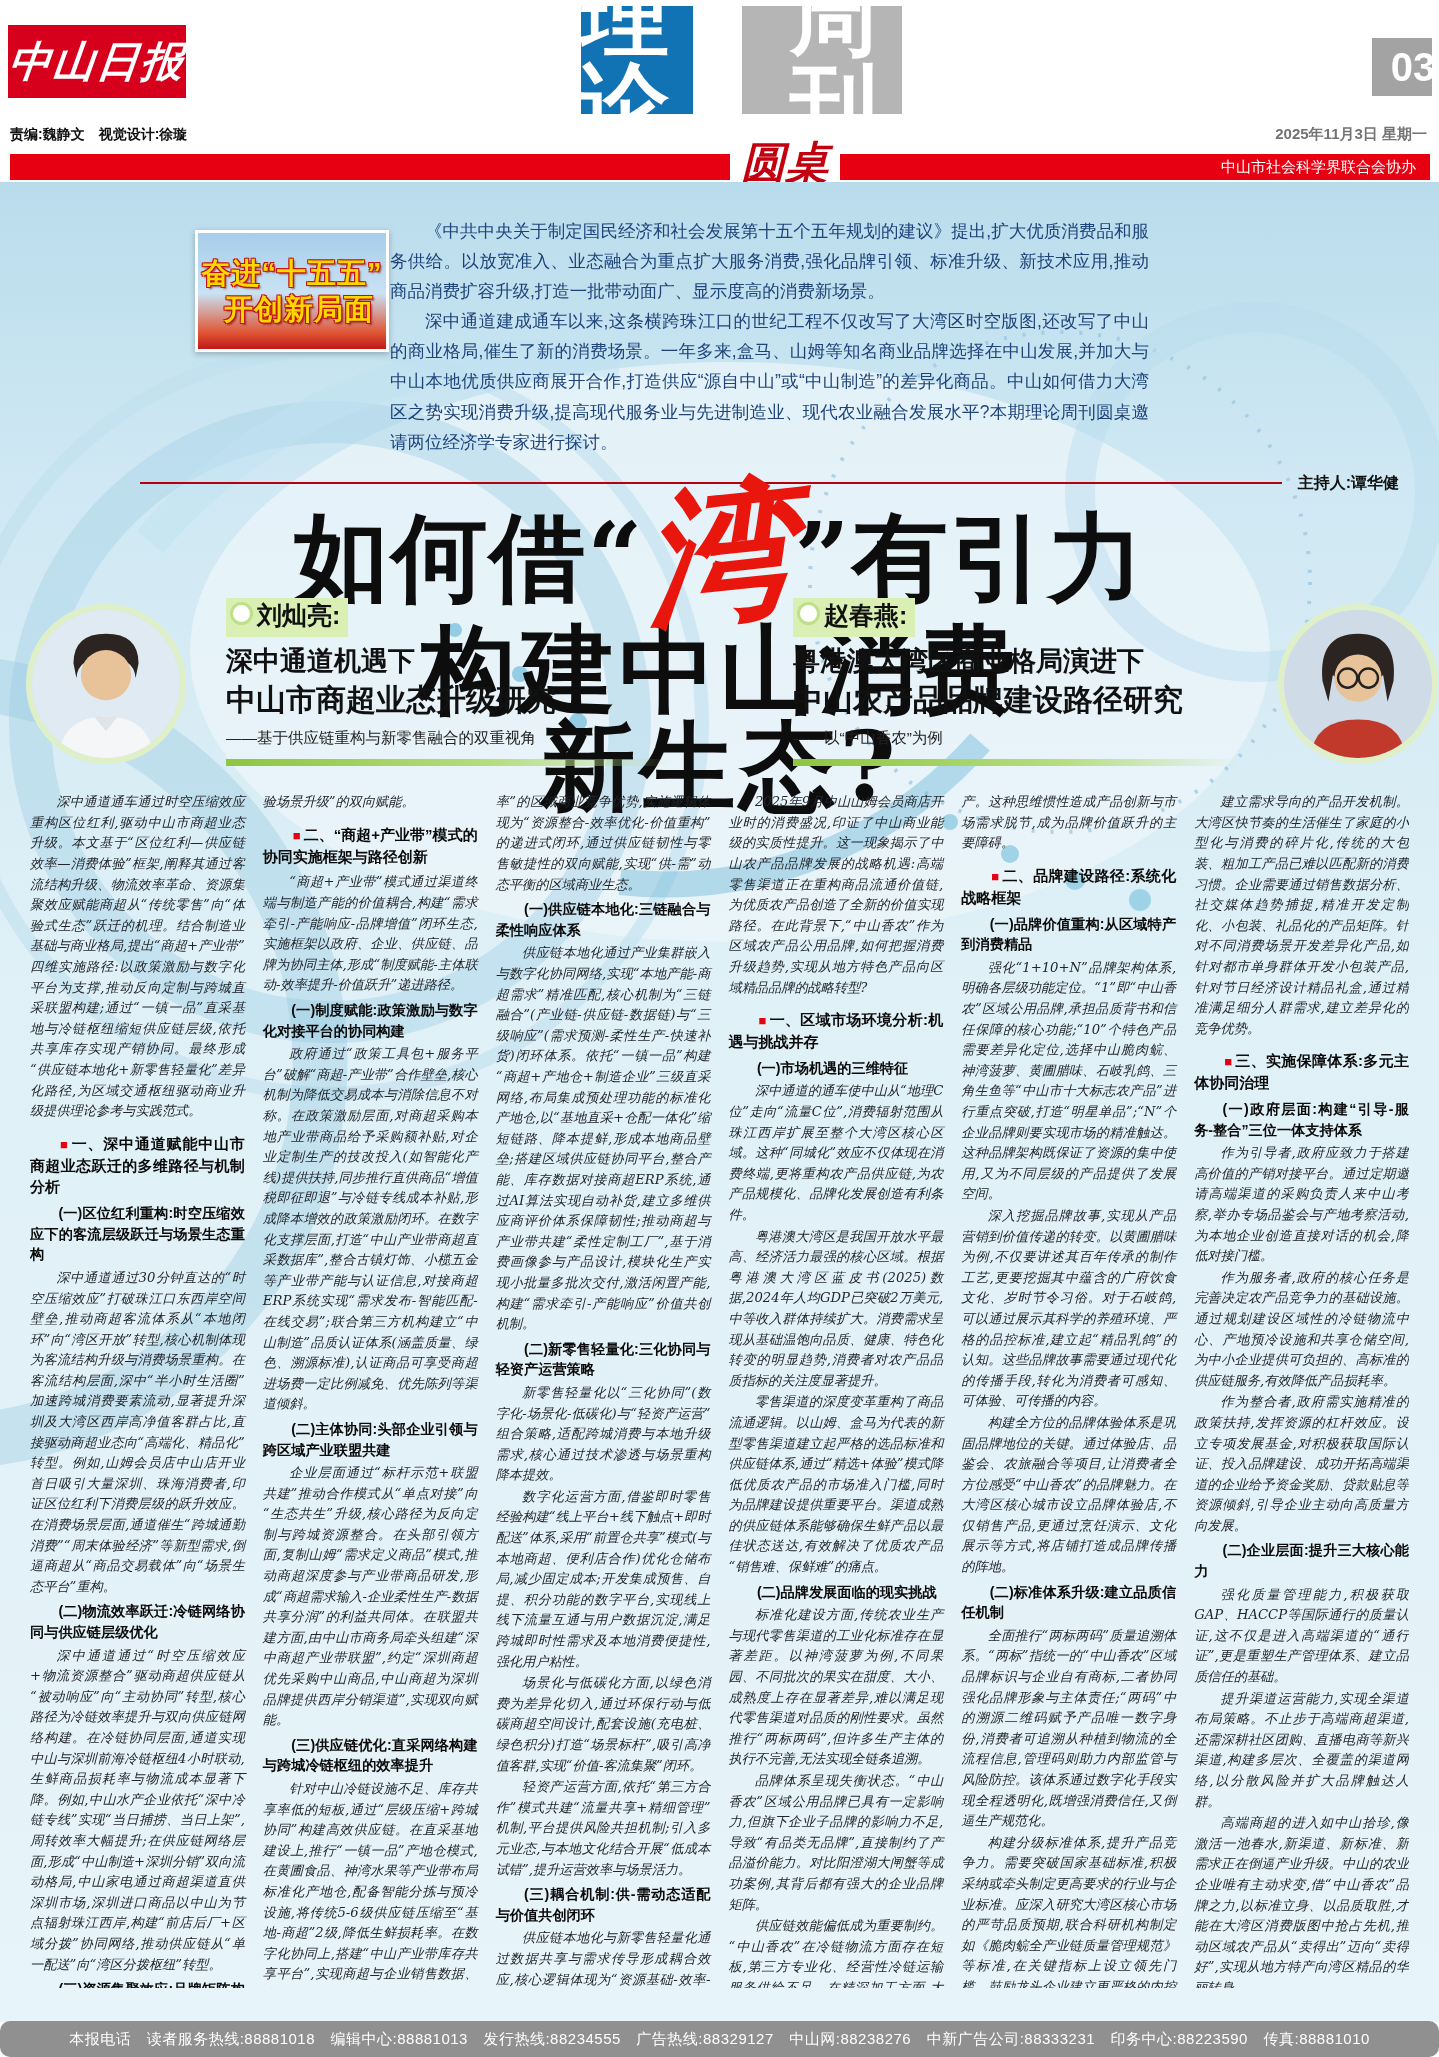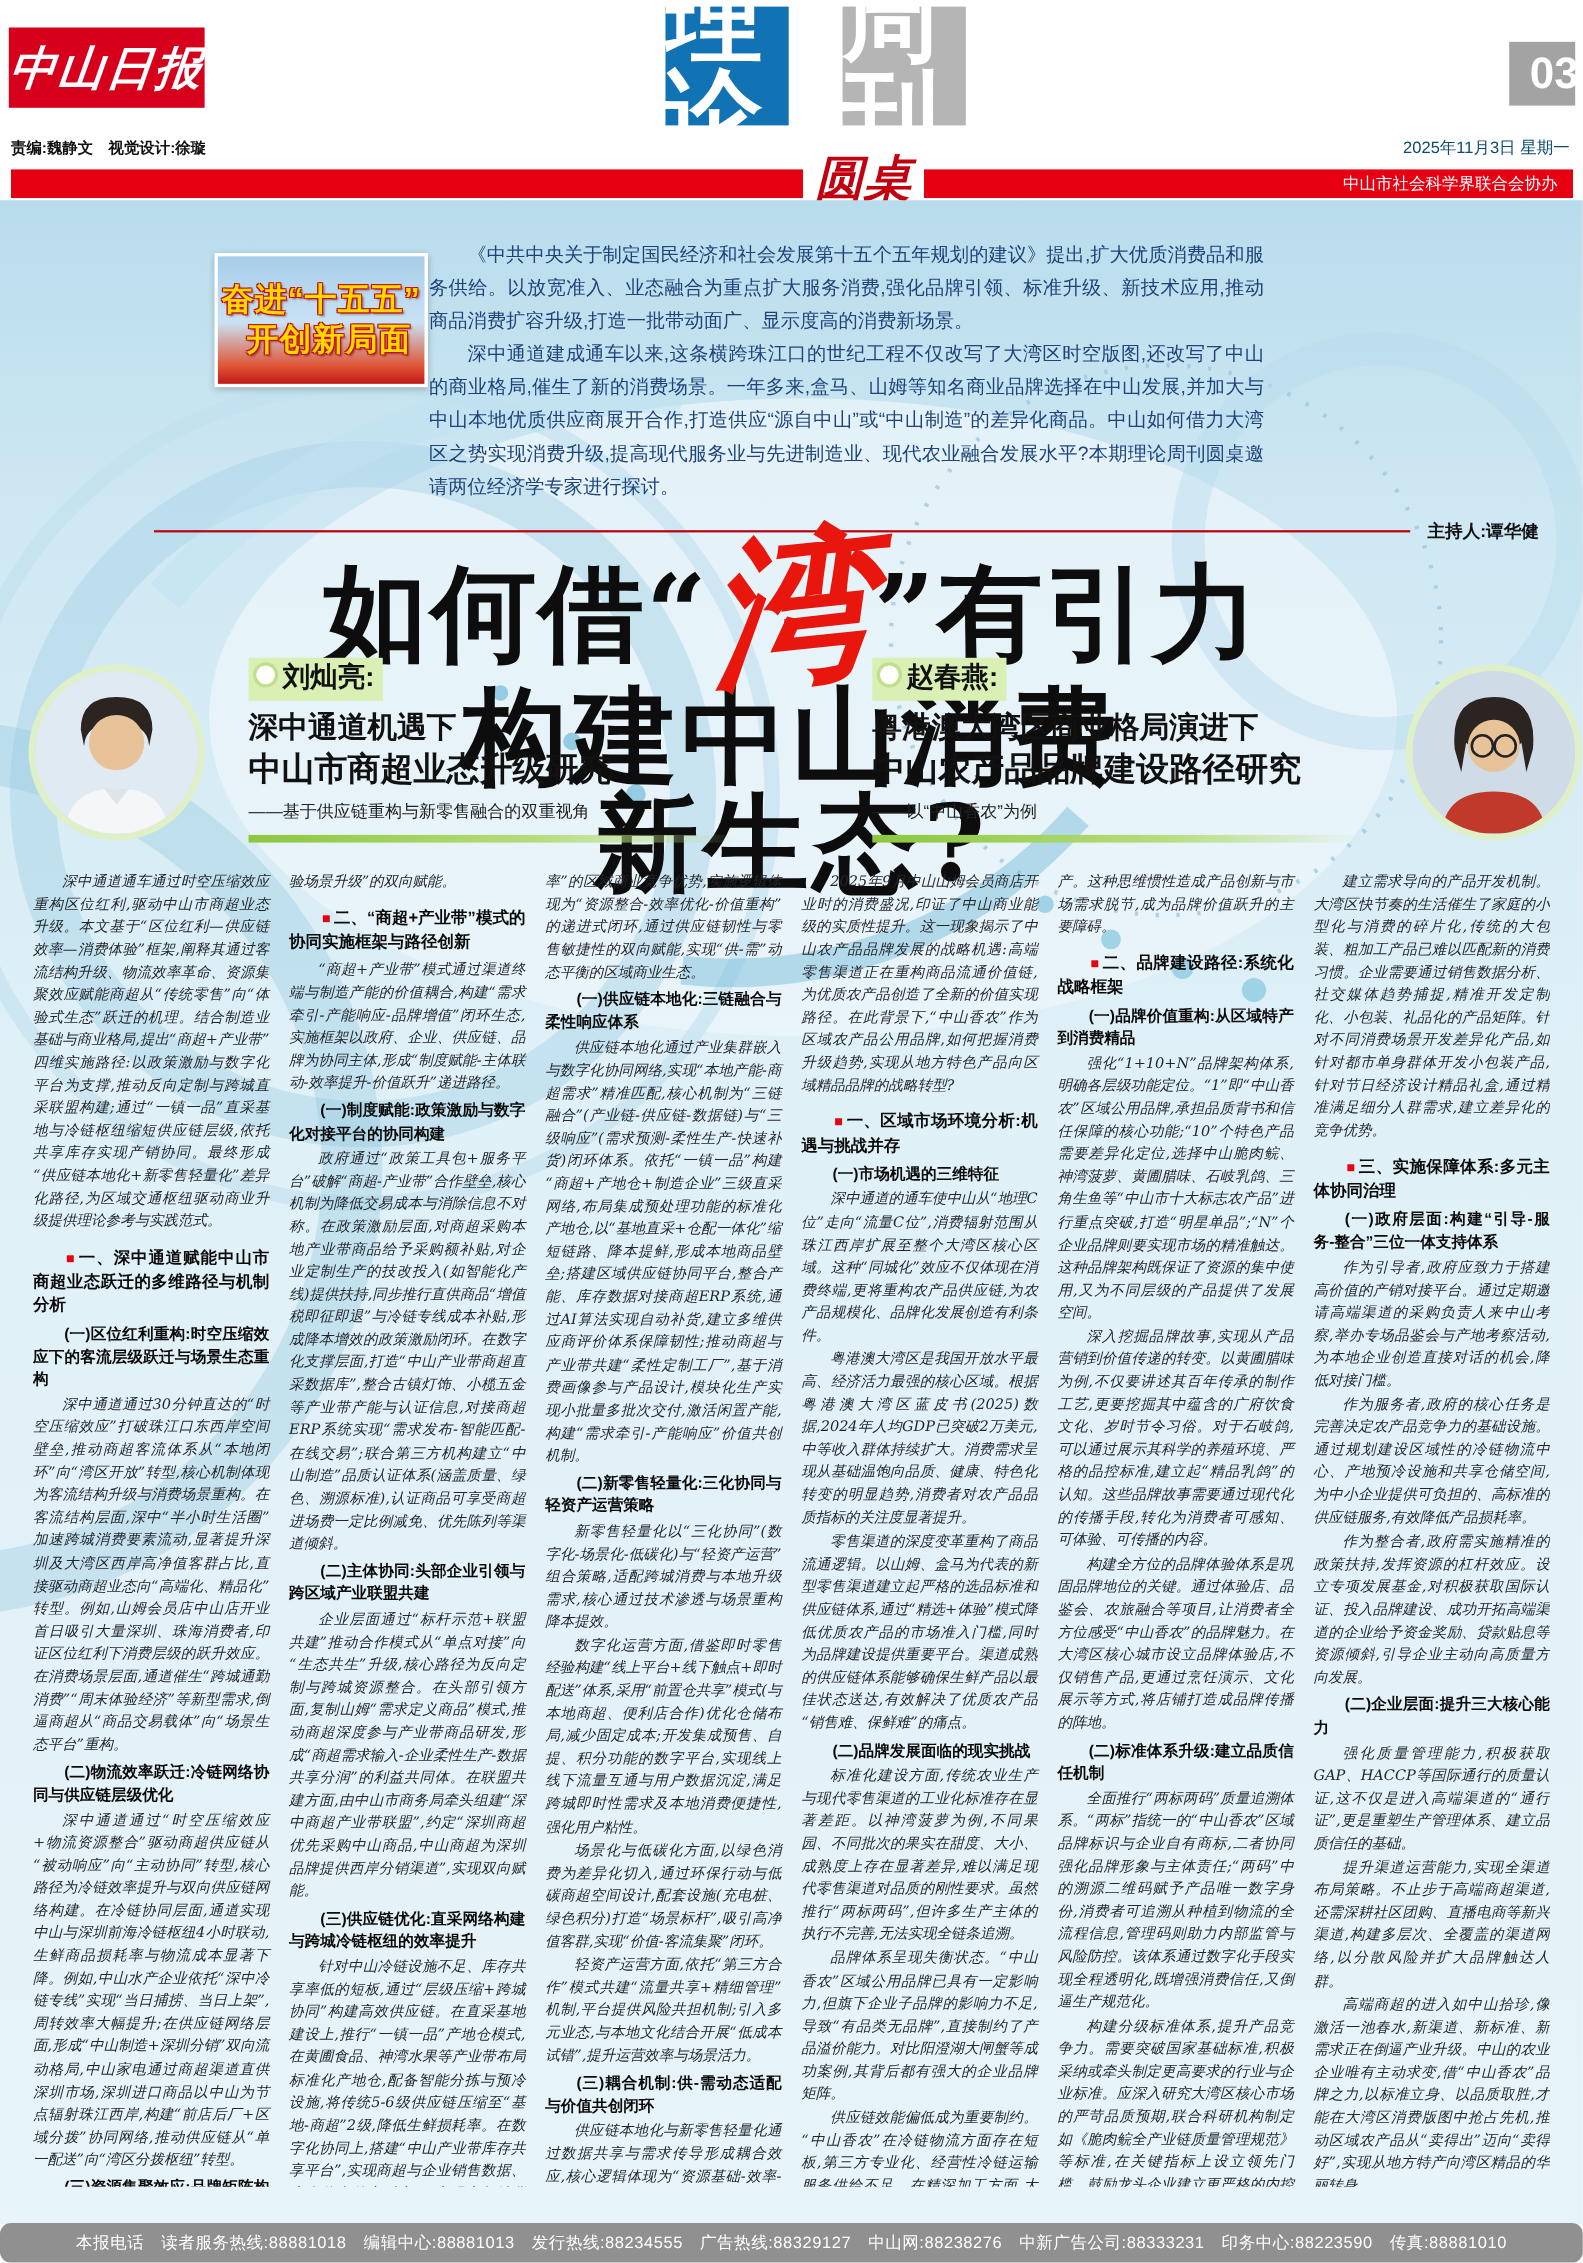--- a/index.html
+++ b/index.html
@@ -8,25 +8,25 @@
   
   .header{position:relative;height:152px;background:#ffffff;}
   .logo-box{position:absolute;left:8px;top:25px;width:178px;height:73px;background:#d6001c;
             display:flex;align-items:center;justify-content:center;}
   .logo-text{color:#fff;font-family:"DejaVu Serif",serif;font-style:italic;font-weight:bold;
              font-size:42px;letter-spacing:2px;transform:skewX(-6deg);}
   .masthead{position:absolute;left:0;right:0;top:6px;display:flex;justify-content:center;gap:5px;}
   .mast-part{width:112px;height:108px;display:flex;align-items:center;justify-content:center;
              color:#fff;font-weight:bold;font-size:88px;line-height:1;font-family:"DejaVu Sans",sans-serif;margin-left:44px;}
   .mast-blue{background:#1173b4;}
-  .mast-gray{background:#b5b5b5;}
+  .mast-gray{background:#b5b5b5;padding-left:48px;}
   .page-num{position:absolute;right:7px;top:38px;width:38px;height:58px;background:#a3a3a3;color:#fff;
             font-size:40px;font-weight:bold;display:flex;align-items:center;justify-content:center;padding-left:22px;}
   .credits{position:absolute;left:10px;bottom:8px;font-size:14px;color:#111;font-weight:bold;}
-  .date{position:absolute;right:12px;bottom:8px;font-size:15px;color:#0c4a6e;font-weight:normal;margin-left:32px;}
+  .date{position:absolute;right:12px;bottom:8px;font-size:15px;color:#737373;font-weight:bold;margin-left:32px;}
   
   .band{position:relative;height:30px;display:flex;align-items:center;}
   .band-bar-left{flex:0 0 720px;height:26px;background:#e60012;margin-left:10px;}
   .band-center{flex:0 0 110px;display:flex;align-items:center;justify-content:center;}
   .band-title{color:#c30010;font-family:"DejaVu Serif",serif;font-style:italic;font-weight:bold;
               font-size:44px;line-height:0.9;margin-top:-8px;text-align:right;}
   .band-bar-right{flex:1;height:26px;background:#e60012;margin-right:9px;display:flex;align-items:center;
                   justify-content:flex-end;padding-right:14px;color:#fff;font-size:15px;}
   
   .main{position:relative;height:1840px;

